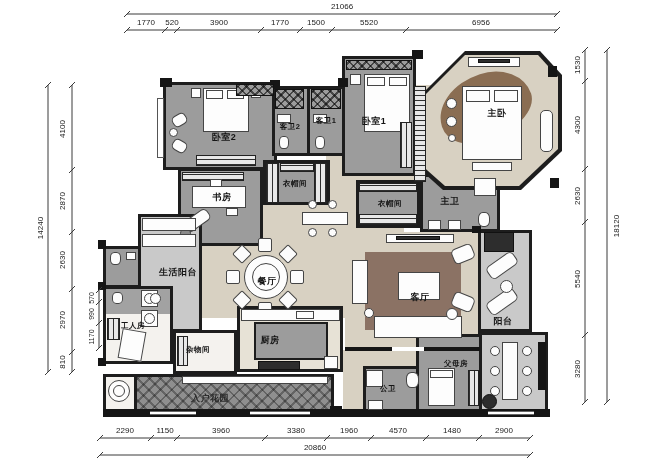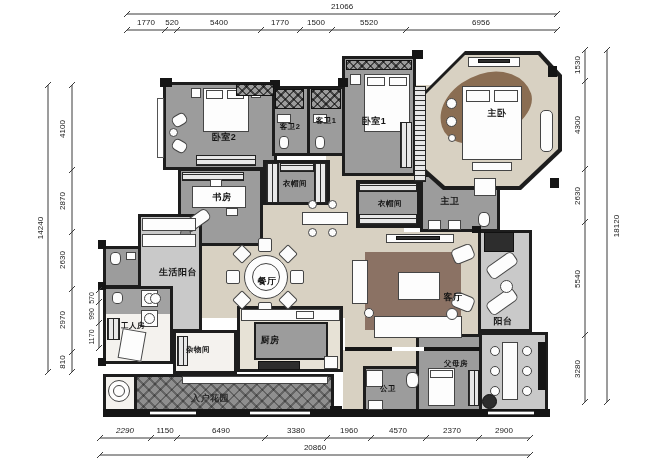--- a/index.html
+++ b/index.html
@@ -232,21 +232,21 @@
   <div class="rl" style="left:224px;top:137px;">卧室2</div>
   <div class="rl s" style="left:290px;top:127px;">客卫2</div>
   <div class="rl s" style="left:326px;top:121px;">客卫1</div>
   <div class="rl" style="left:374px;top:121px;">卧室1</div>
   <div class="rl" style="left:497px;top:113px;">主卧</div>
   <div class="rl" style="left:222px;top:197px;">书房</div>
   <div class="rl s" style="left:295px;top:184px;">衣帽间</div>
   <div class="rl s" style="left:390px;top:204px;">衣帽间</div>
   <div class="rl" style="left:450px;top:201px;">主卫</div>
   <div class="rl" style="left:267px;top:281px;">餐厅</div>
-  <div class="rl" style="left:420px;top:297px;margin-left:33px;">客厅</div>
+  <div class="rl" style="left:420px;top:297px;">客厅</div>
   <div class="rl" style="left:503px;top:321px;">阳台</div>
   <div class="rl" style="left:178px;top:272px;">生活阳台</div>
   <div class="rl s" style="left:133px;top:326px;">工人房</div>
   <div class="rl s" style="left:198px;top:350px;">杂物间</div>
   <div class="rl" style="left:270px;top:340px;">厨房</div>
   <div class="rl s" style="left:388px;top:389px;">公卫</div>
   <div class="rl s" style="left:456px;top:364px;">父母房</div>
   <div class="rl" style="left:210px;top:398px;color:#2a2a2a;">入户花园</div>
 
   <svg class="dims" width="660" height="466" viewBox="0 0 660 466">
@@ -304,33 +304,33 @@
       <line x1="582" y1="338" x2="588" y2="332"></line>
         <line x1="582" y1="405" x2="588" y2="399"></line>
       <line x1="604" y1="53" x2="610" y2="47"></line>
         <line x1="604" y1="405" x2="610" y2="399"></line>
     </g>
   </svg>
 
   <div class="dl" style="left:342px;top:6px;">21066</div>
   <div class="dl" style="left:146px;top:22px;">1770</div>
   <div class="dl" style="left:172px;top:22px;">520</div>
-  <div class="dl" style="left:219px;top:22px;">5400</div>
+  <div class="dl" style="left:219px;top:22px;">3900</div>
   <div class="dl" style="left:280px;top:22px;">1770</div>
   <div class="dl" style="left:316px;top:22px;">1500</div>
   <div class="dl" style="left:369px;top:22px;">5520</div>
   <div class="dl" style="left:481px;top:22px;">6956</div>
 
-  <div class="dl" style="left:125px;top:430px;font-style:italic;">2290</div>
+  <div class="dl" style="left:125px;top:430px;">2290</div>
   <div class="dl" style="left:165px;top:430px;">1150</div>
-  <div class="dl" style="left:221px;top:430px;">6490</div>
+  <div class="dl" style="left:221px;top:430px;">3960</div>
   <div class="dl" style="left:296px;top:430px;">3380</div>
   <div class="dl" style="left:349px;top:430px;">1960</div>
   <div class="dl" style="left:398px;top:430px;">4570</div>
-  <div class="dl" style="left:452px;top:430px;">2370</div>
+  <div class="dl" style="left:452px;top:430px;">1480</div>
   <div class="dl" style="left:504px;top:430px;">2900</div>
   <div class="dl" style="left:315px;top:447px;">20860</div>
 
   <div class="dl v" style="left:62px;top:129px;">4100</div>
   <div class="dl v" style="left:62px;top:201px;">2870</div>
   <div class="dl v" style="left:62px;top:260px;">2630</div>
   <div class="dl v" style="left:62px;top:320px;">2970</div>
   <div class="dl v" style="left:62px;top:362px;">810</div>
   <div class="dl v" style="left:40px;top:228px;">14240</div>
   <div class="dl v" style="left:91px;top:298px;font-size:7px;">570</div>

